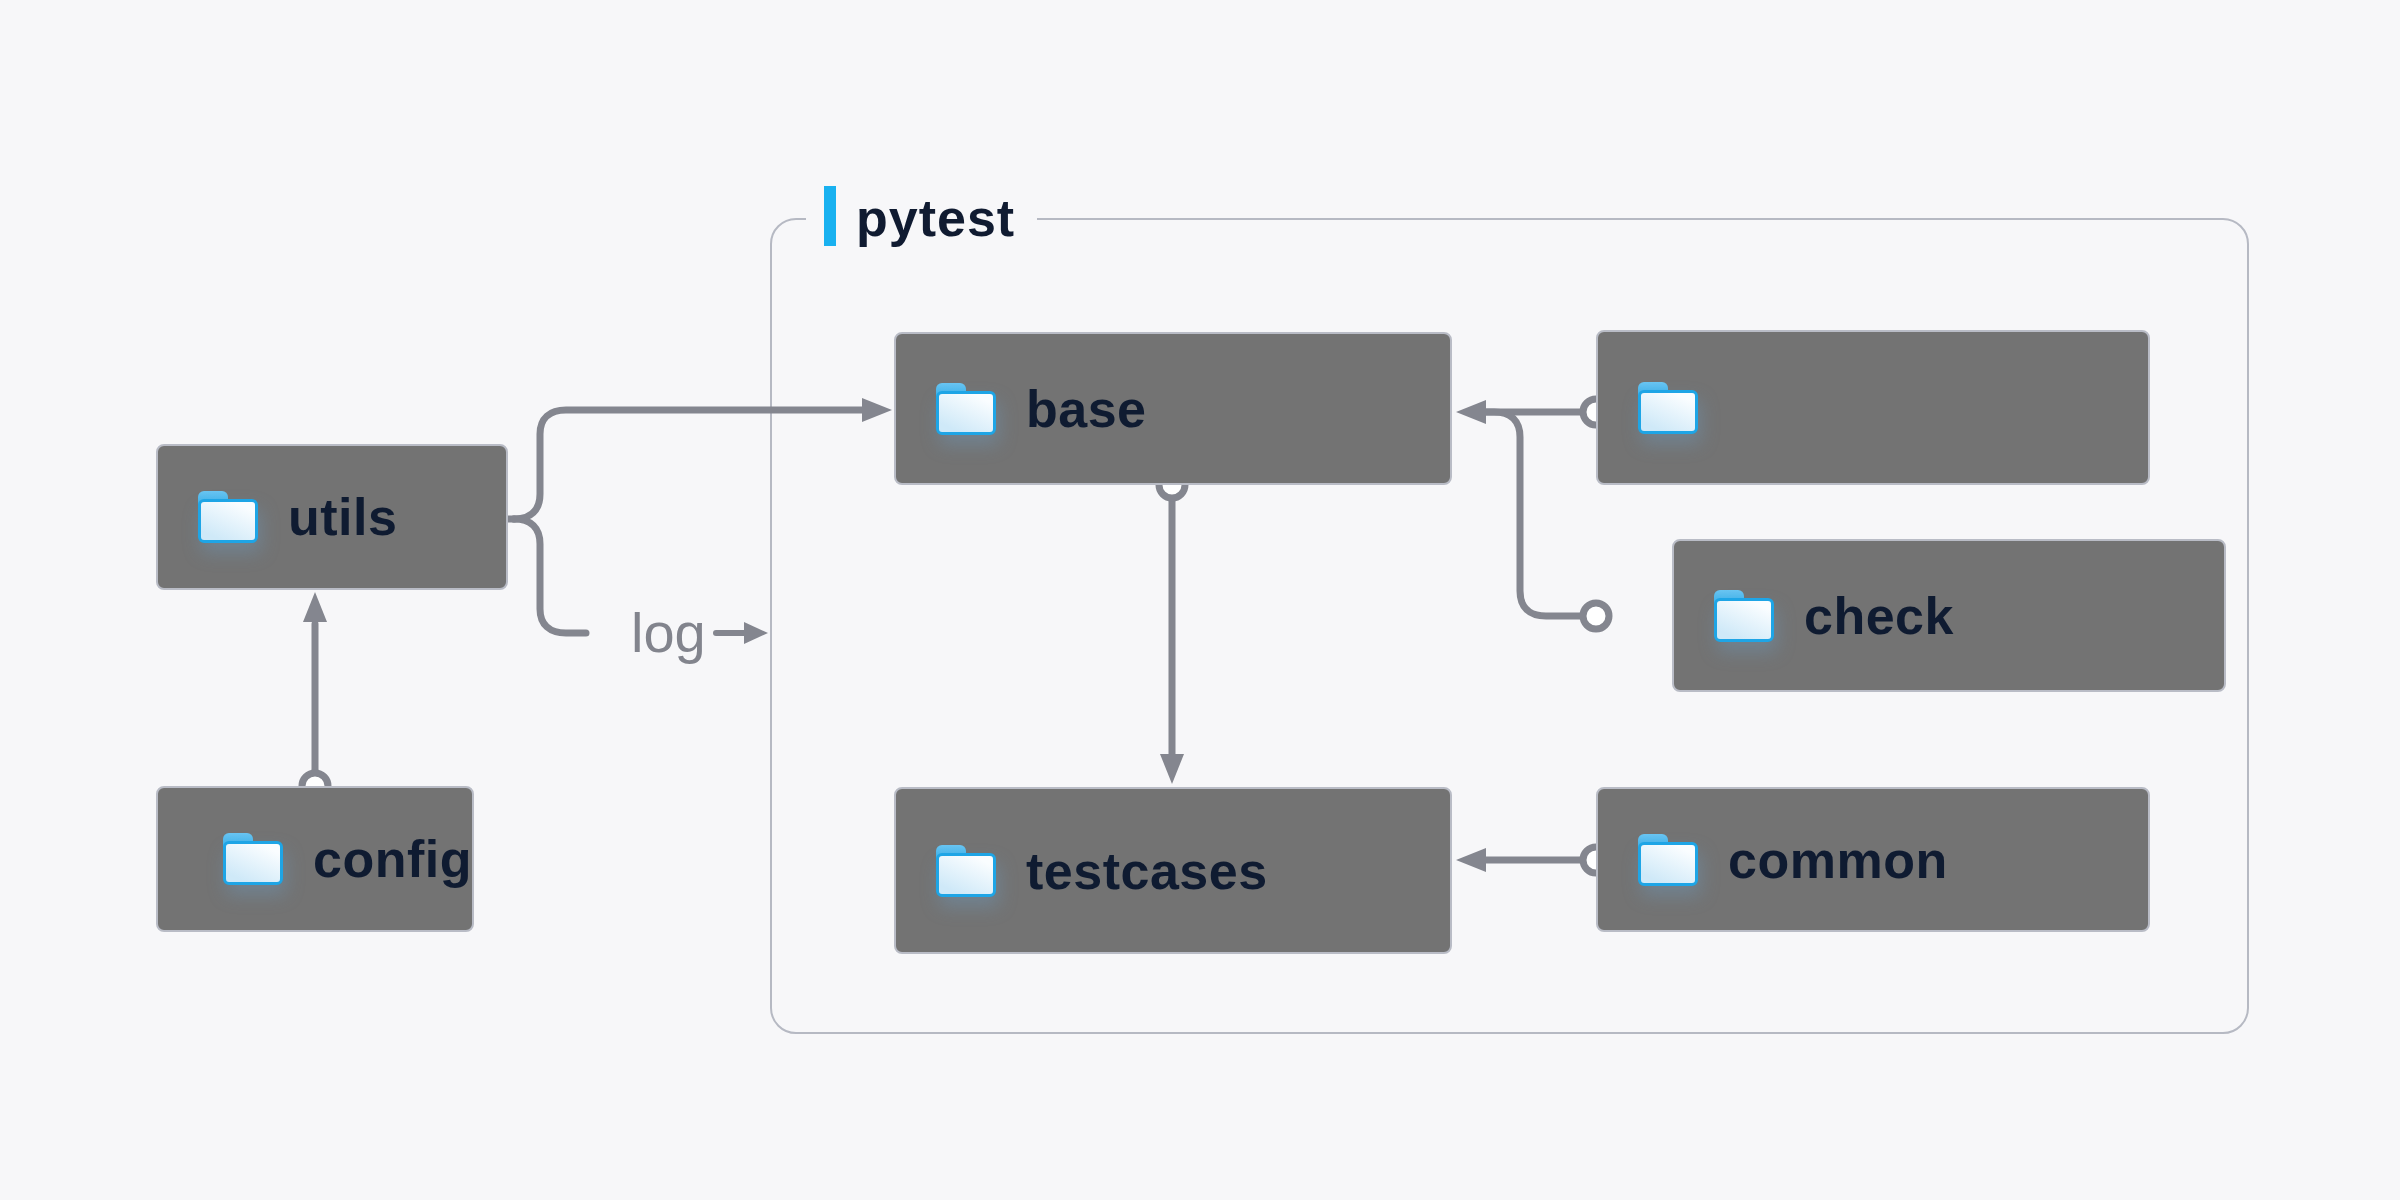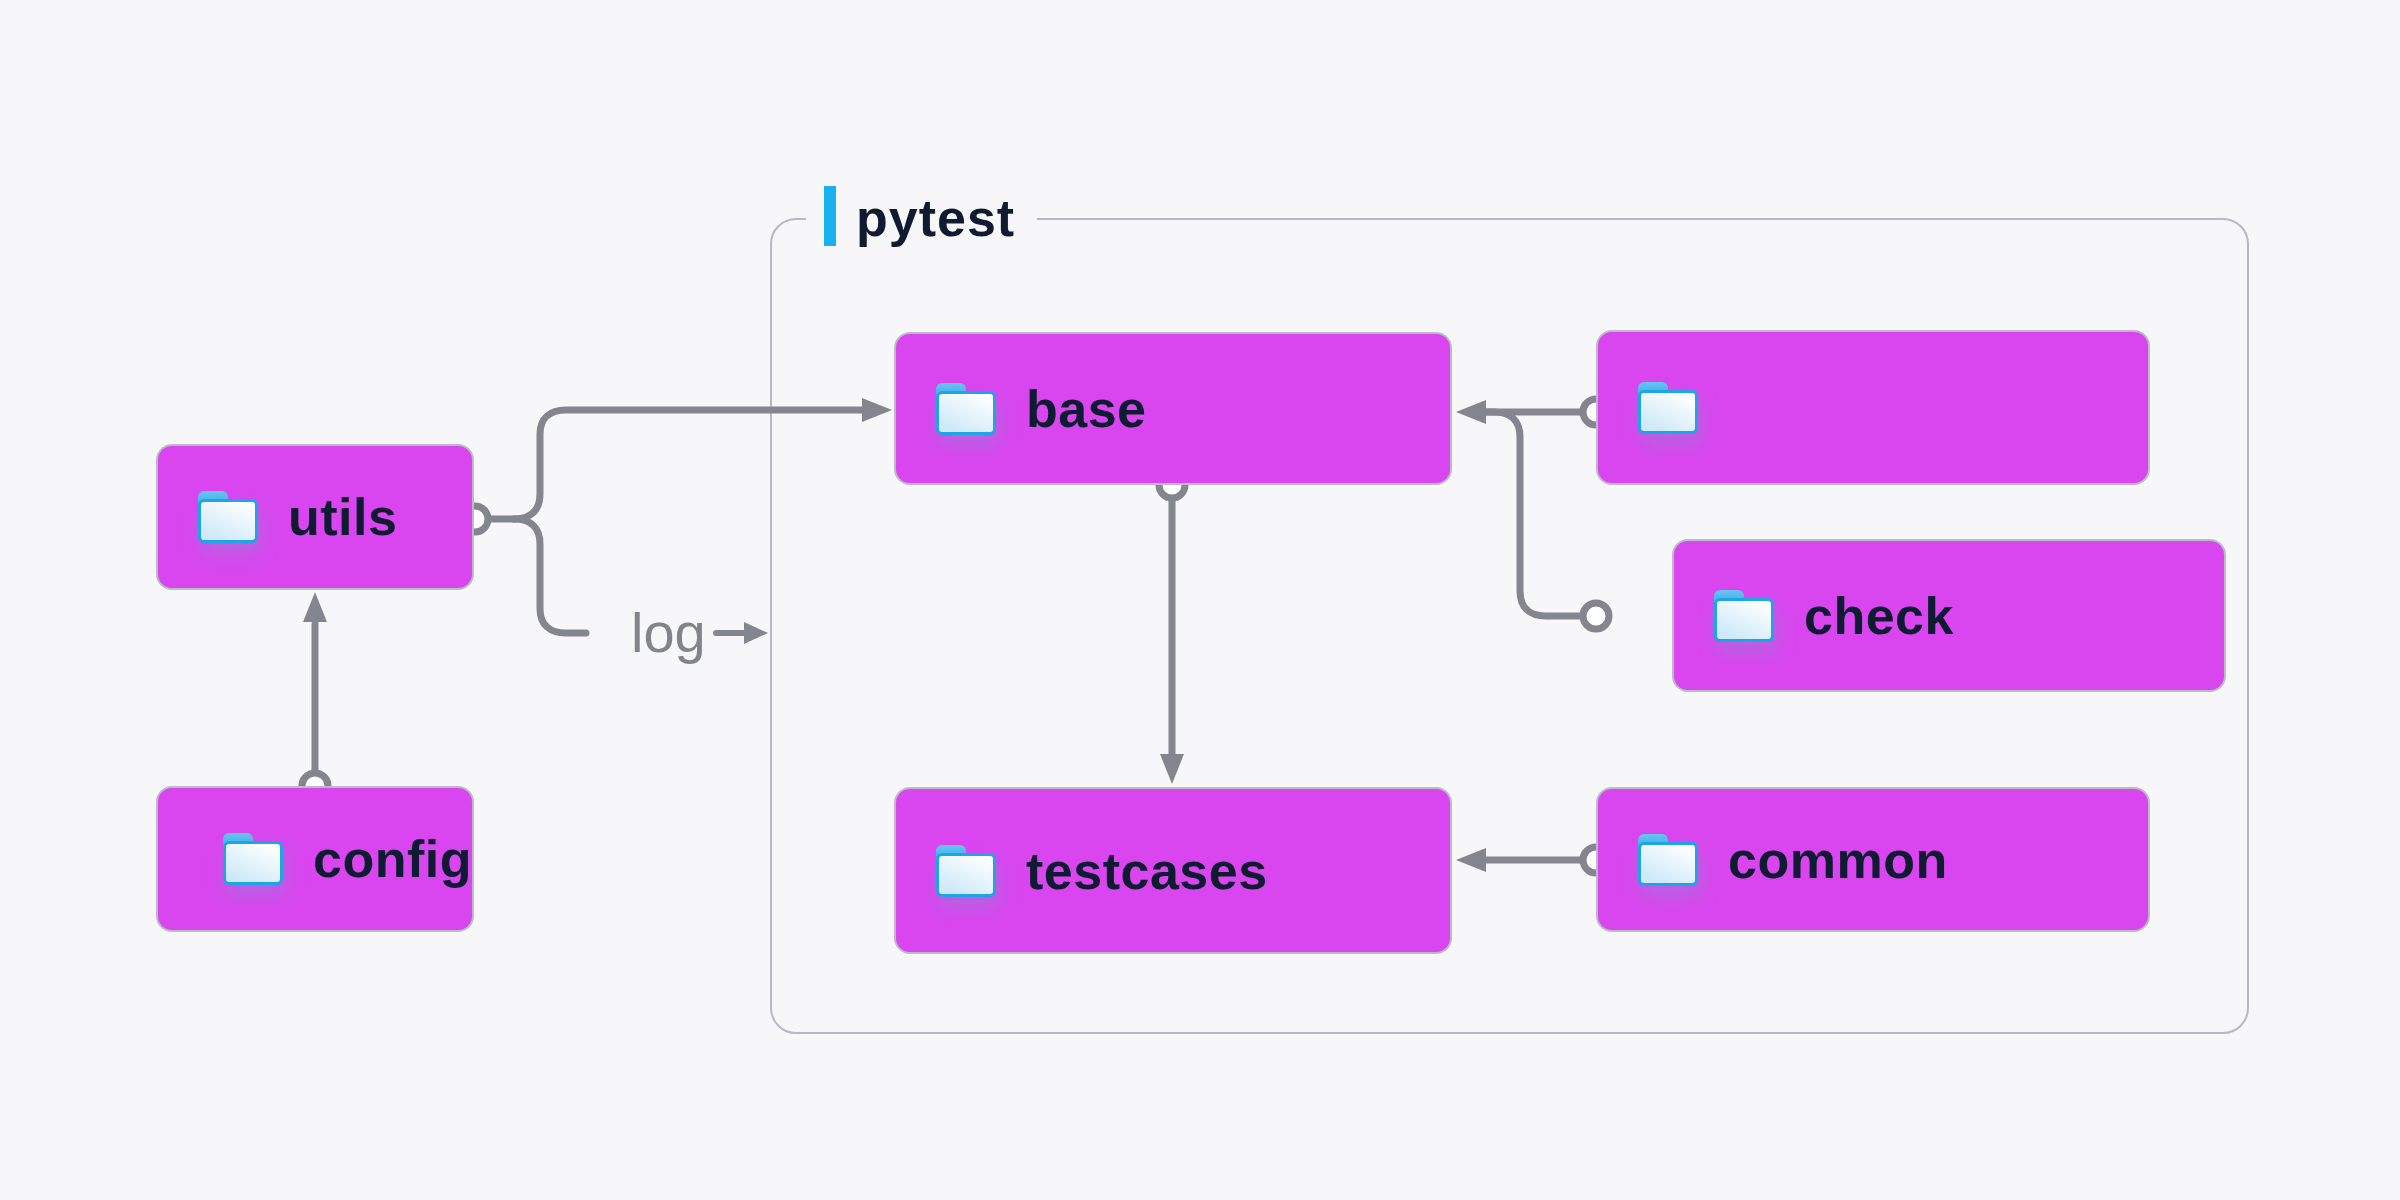--- a/index.html
+++ b/index.html
@@ -30,23 +30,23 @@
     width:12px;height:60px;background:#19b1f0;flex:0 0 auto;
   }
   .group-label .group-title{
     font-size:52px;font-weight:700;color:#101b31;letter-spacing:1px;
     line-height:64px;white-space:nowrap;
   }
 
   
   .node{
     position:absolute;
-    background:#d946ef;
+    background:#737373;
     border:2px solid #b9bcc6;
-    border-radius:16px;
+    border-radius:8px;
     display:flex;align-items:center;
     gap:30px;
     box-sizing:border-box;
     padding-left:40px;
   }
   .node .label{
     font-size:52px;font-weight:700;color:#0f1b31;letter-spacing:0.5px;
     white-space:nowrap;
   }
 
@@ -115,21 +115,21 @@
     <g fill="#ffffff" stroke="#84868f" stroke-width="7">
       <circle cx="475" cy="519" r="13"></circle>
       <circle cx="315" cy="786" r="13"></circle>
       <circle cx="1172" cy="485" r="13"></circle>
       <circle cx="1596" cy="412" r="13"></circle>
       <circle cx="1596" cy="616" r="13"></circle>
       <circle cx="1596" cy="860" r="13"></circle>
     </g>
   </svg>
 
-  <div class="node" style="left:156px;top:444px;width:318px;height:146px;">
+  <div class="node" style="left:156px;top:444px;width:352px;height:146px;">
     <span class="folder">
         <span class="folder-tab"></span>
         <span class="folder-body"></span>
       </span>
     <span class="label">utils</span>
   </div>
 
   <div class="node" style="left:156px;top:786px;width:318px;height:146px;justify-content:flex-end;">
     <span class="folder">
         <span class="folder-tab"></span>

